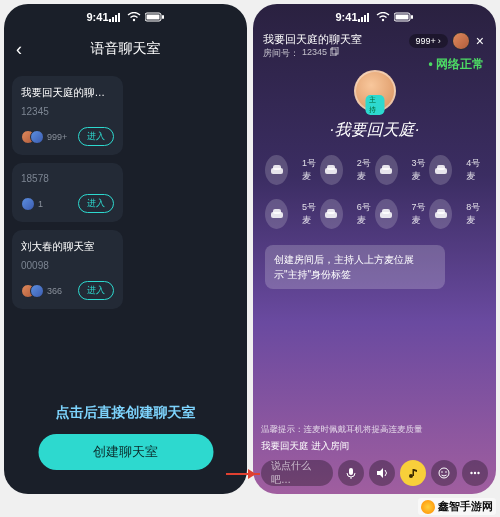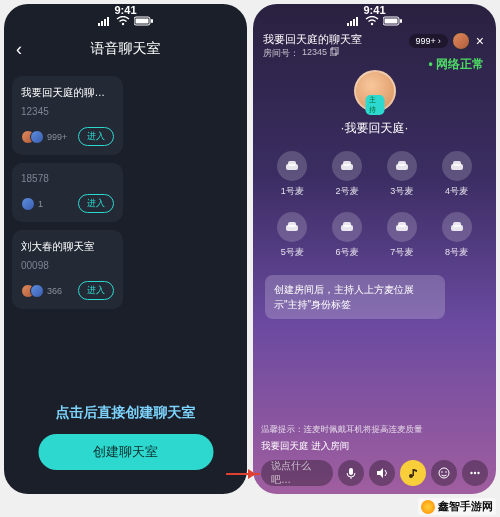--- a/index.html
+++ b/index.html
@@ -23,25 +23,24 @@
   }
   .phone.left { background: #1a1f29; color: #fff; }
   .phone.right {
     background: linear-gradient(180deg,#2a2140 0%,#3b2d62 35%,#6a4aa0 65%,#a05e9f 100%);
     color: #fff;
   }
   .status-bar {
     height: 26px;
     display: flex;
     align-items: center;
-    justify-content: flex-start;
+    justify-content: center;
     padding: 0 14px;
     font-size: 11px;
     font-weight: 600;
-    flex-direction: column;
   }
   .status-icons { display: flex; gap: 4px; align-items: center; }
   .sig, .wifi, .batt { display: inline-block; }
   .sig svg, .wifi svg, .batt svg { display: block; }
 
   
   .nav {
     display: flex;
     align-items: center;
     justify-content: center;
@@ -157,34 +156,34 @@
     position: absolute;
     bottom: -5px;
     left: 50%;
     transform: translateX(-50%);
     background: #2dd9cf;
     color: #063;
     font-size: 7px;
     padding: 0 4px;
     border-radius: 5px;
   }
-  .host-name { font-size: 12px; margin-top: 8px; }
+  .host-name { font-size: 16px; margin-top: 8px; font-style: italic; }
 
   .seats {
     margin-top: 14px;
     display: grid;
     grid-template-columns: repeat(4, 1fr);
     gap: 14px 0;
     padding: 0 12px;
   }
   .seat {
     display: flex;
-    flex-direction: column;
-    align-items: center;
-    gap: 4px;
+    flex-direction: row;
+    align-items: center;
+    gap: 14px;
   }
   .seat-slot {
     width: 30px; height: 30px;
     border-radius: 50%;
     background: rgba(255,255,255,.18);
     display: flex;
     align-items: center;
     justify-content: center;
   }
   .seat-label { font-size: 9px; color: rgba(255,255,255,.85); }

